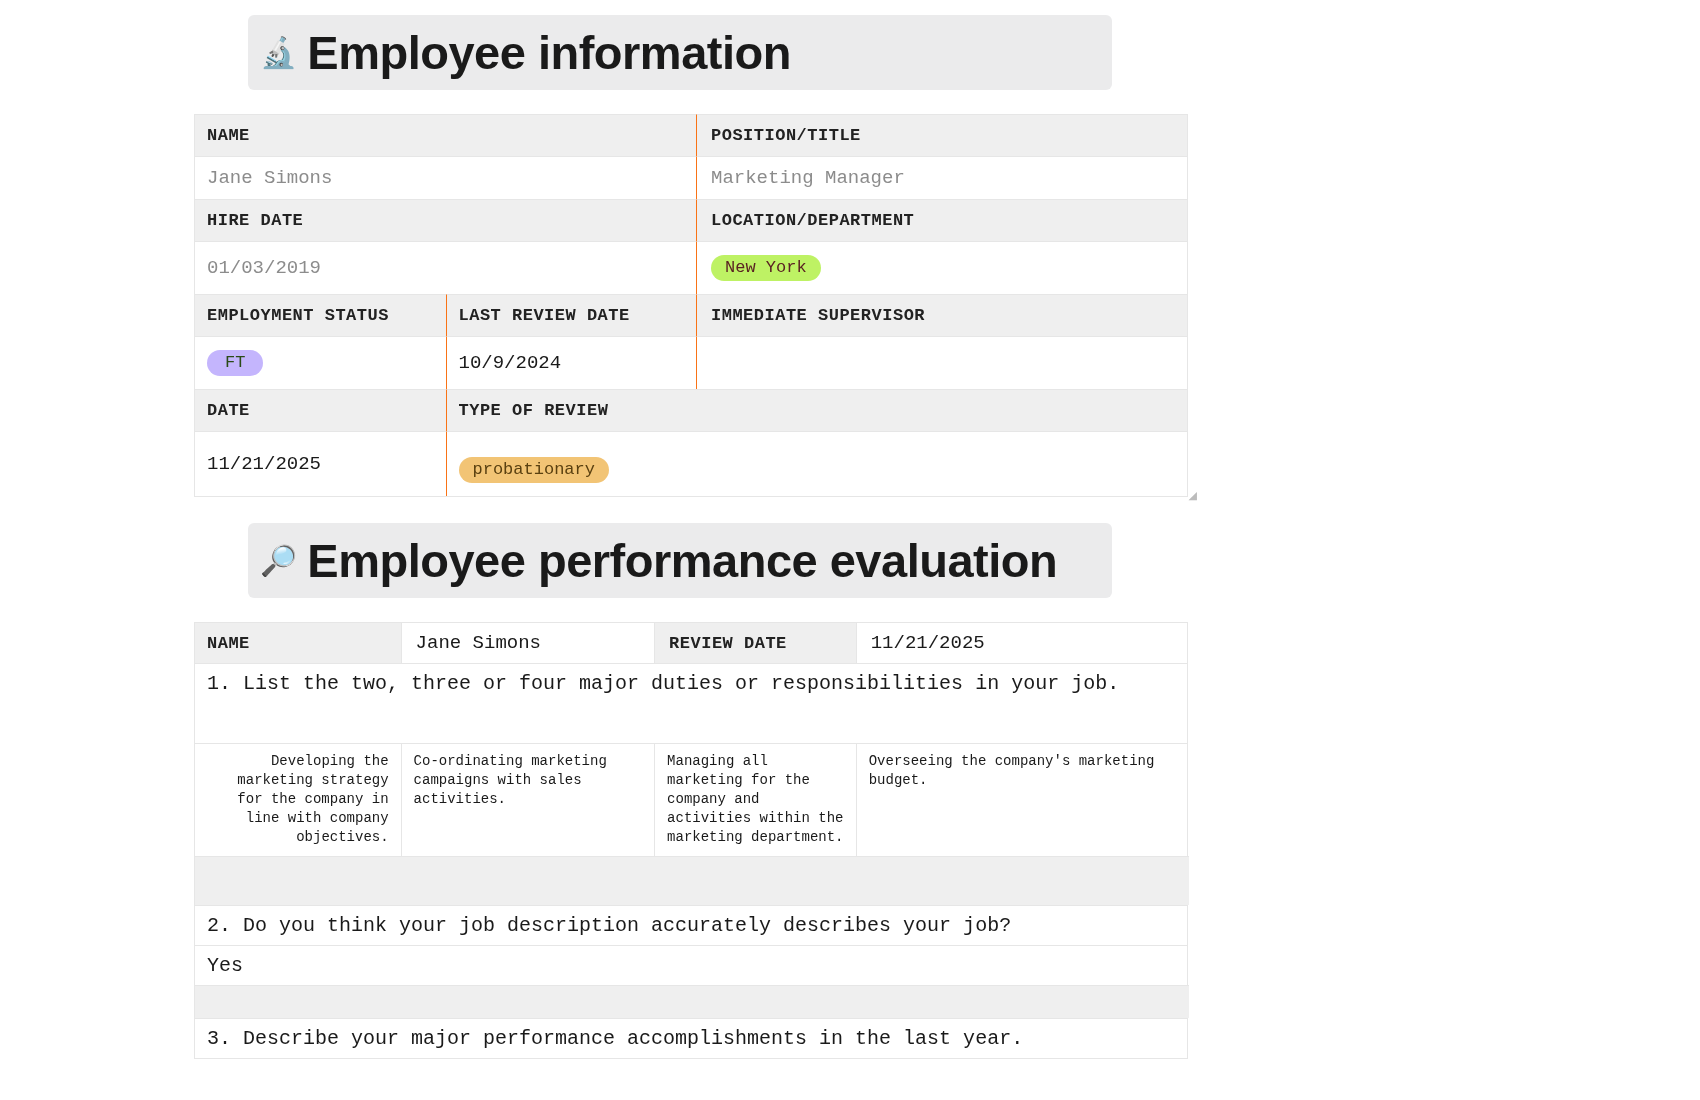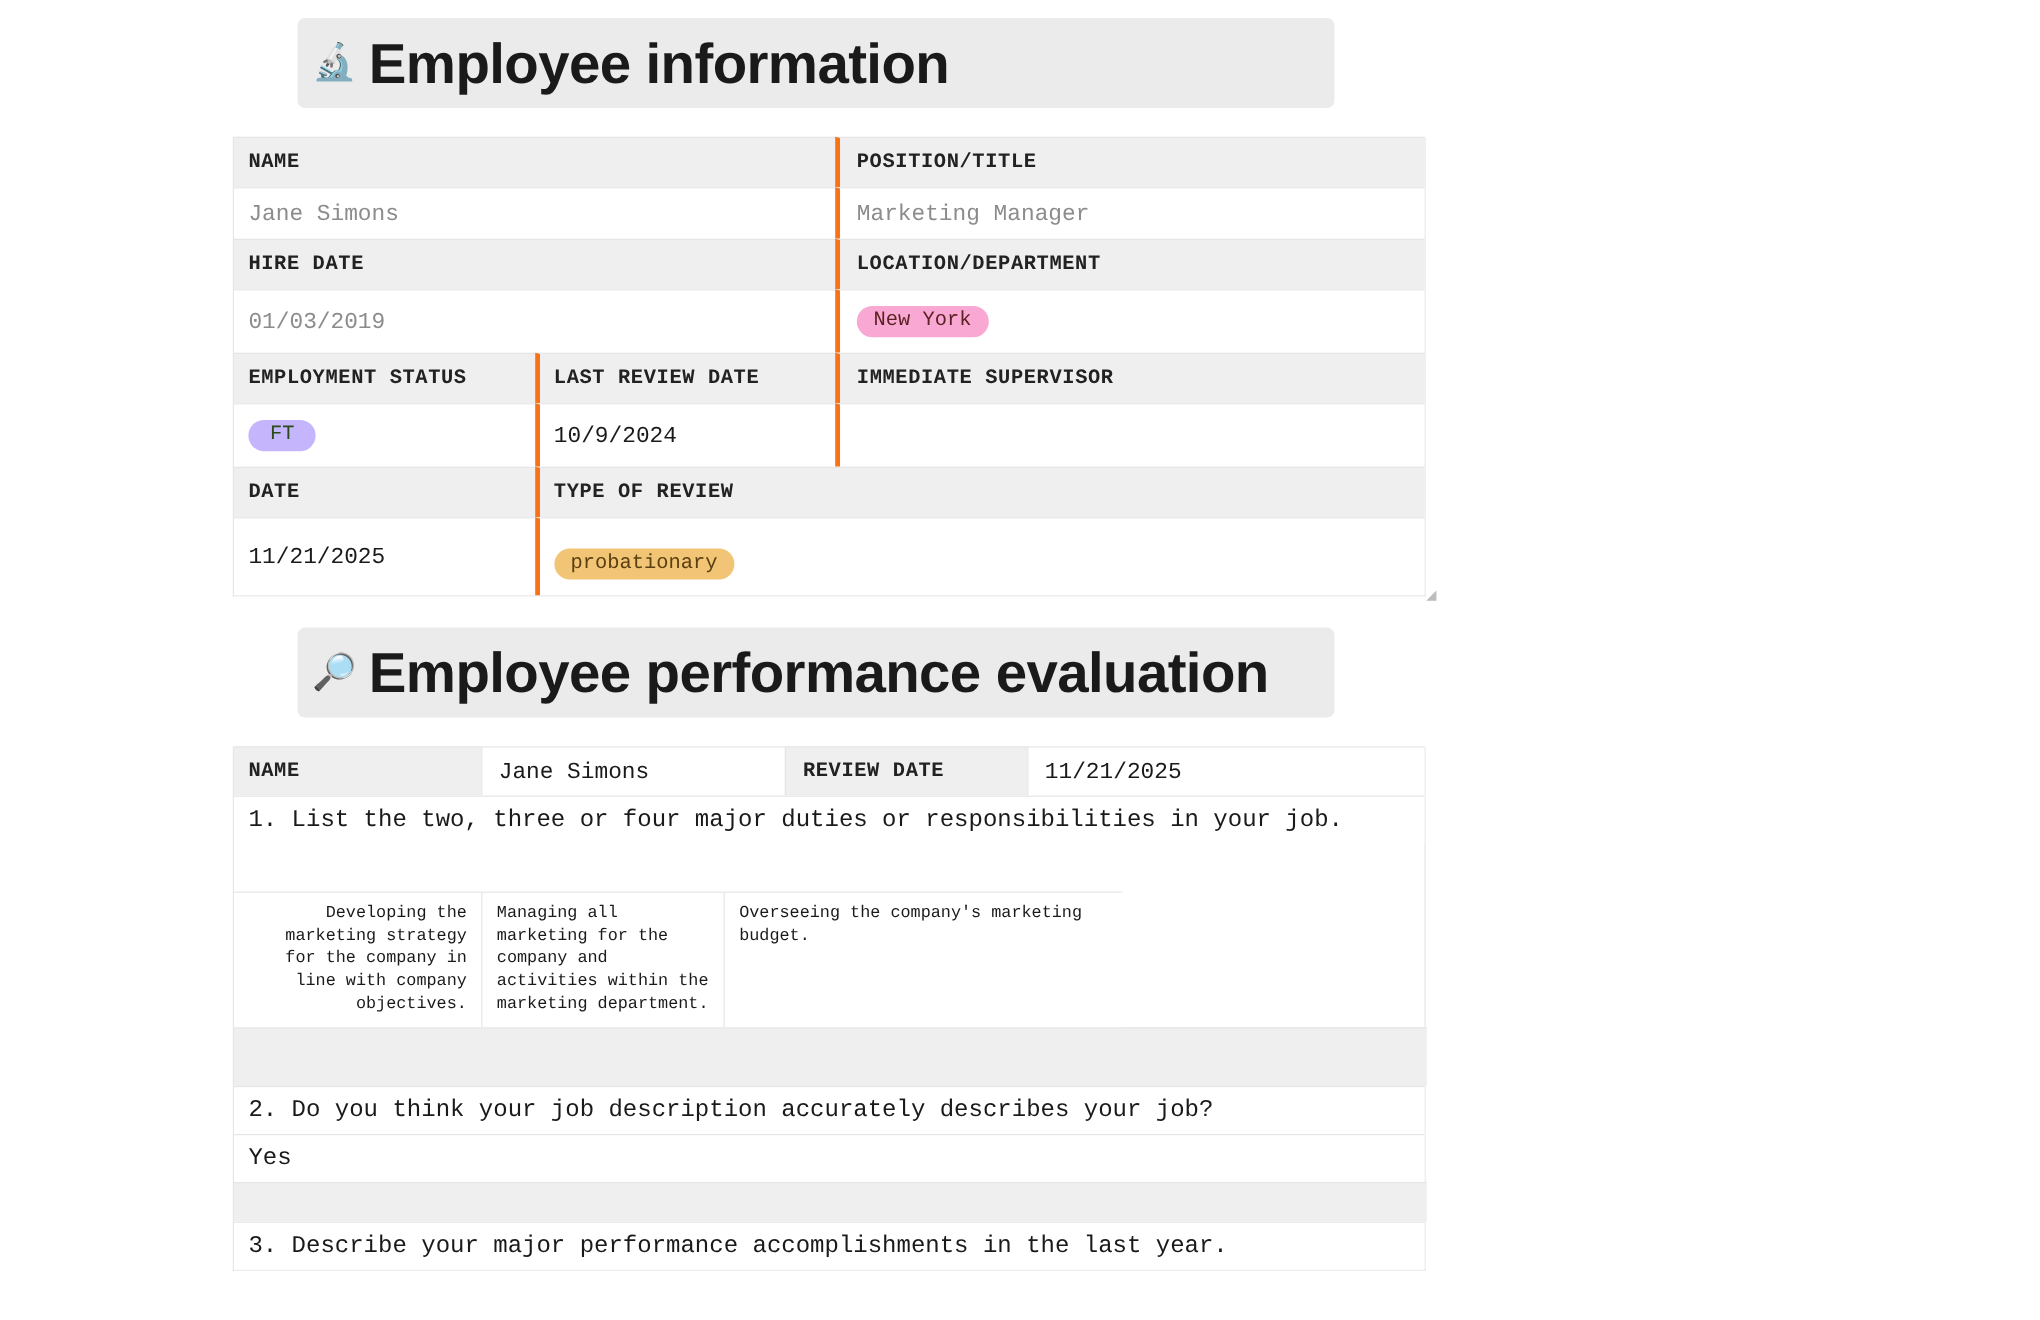--- a/index.html
+++ b/index.html
@@ -48,21 +48,21 @@
     font-size: 19px;
   }
   .row { display: flex; width: 100%; }
   .cell {
     box-sizing: border-box;
     border-top: 1px solid #e6e6e6;
     display: flex;
     align-items: center;
     font-family: Liberation Mono, monospace;
   }
-  .cell + .cell { border-left: 4px solid #f97316; }
+  .cell + .cell { border-left: 1px solid #f97316; }
   .hdr {
     background: #efefef;
     font-weight: 800;
     letter-spacing: 0.5px;
     font-size: 17px;
     color: #222;
     padding: 11px 12px;
   }
   .val { background: #fff; padding: 10px 12px; }
   .pad-more { padding-top: 13px; padding-bottom: 13px; }
@@ -80,21 +80,21 @@
   .cB-2 { width: 743px; }
 
   
   .pill {
     display: inline-block;
     border-radius: 999px;
     font-size: 17px;
     padding: 3px 14px 4px;
     font-weight: 400;
   }
-  .pill-red   { background: #f9a8d4; color: #5a2222; }
+  .pill-red   { background: #bef264; color: #5a2222; }
   .pill-green { background: #c4b5fd; color: #2a4a17; padding-left: 18px; padding-right: 18px; }
   .pill-amber { background: #f2c475; color: #5a4010; margin-top: 12px; }
 
   
   .perf-table {
     width: 994px;
     margin-left: 194px;
     border: 1px solid #e6e6e6;
     border-top: none;
     box-sizing: border-box;
@@ -223,20 +223,21 @@
       <div class="cell perf-hdr pc-3">REVIEW DATE</div>
       <div class="cell perf-val pc-4">11/21/2025</div>
     </div>
 
     <div class="row">
       <div class="cell full">1. List the two, three or four major duties or responsibilities in your job.</div>
     </div>
 
     <div class="row duties-row">
       <div class="cell dc-1">Developing the marketing strategy for the company in line with company objectives.</div>
+      <div class="cell dc-2">Co-ordinating marketing campaigns with sales activities.</div>
       <div class="cell dc-3">Managing all marketing for the company and activities within the marketing department.</div>
       <div class="cell dc-4">Overseeing the company's marketing budget.</div>
     </div>
     <div class="gap-row"></div>
 
     <div class="row">
       <div class="cell full">2. Do you think your job description accurately describes your job?</div>
     </div>
 
     <div class="row">

